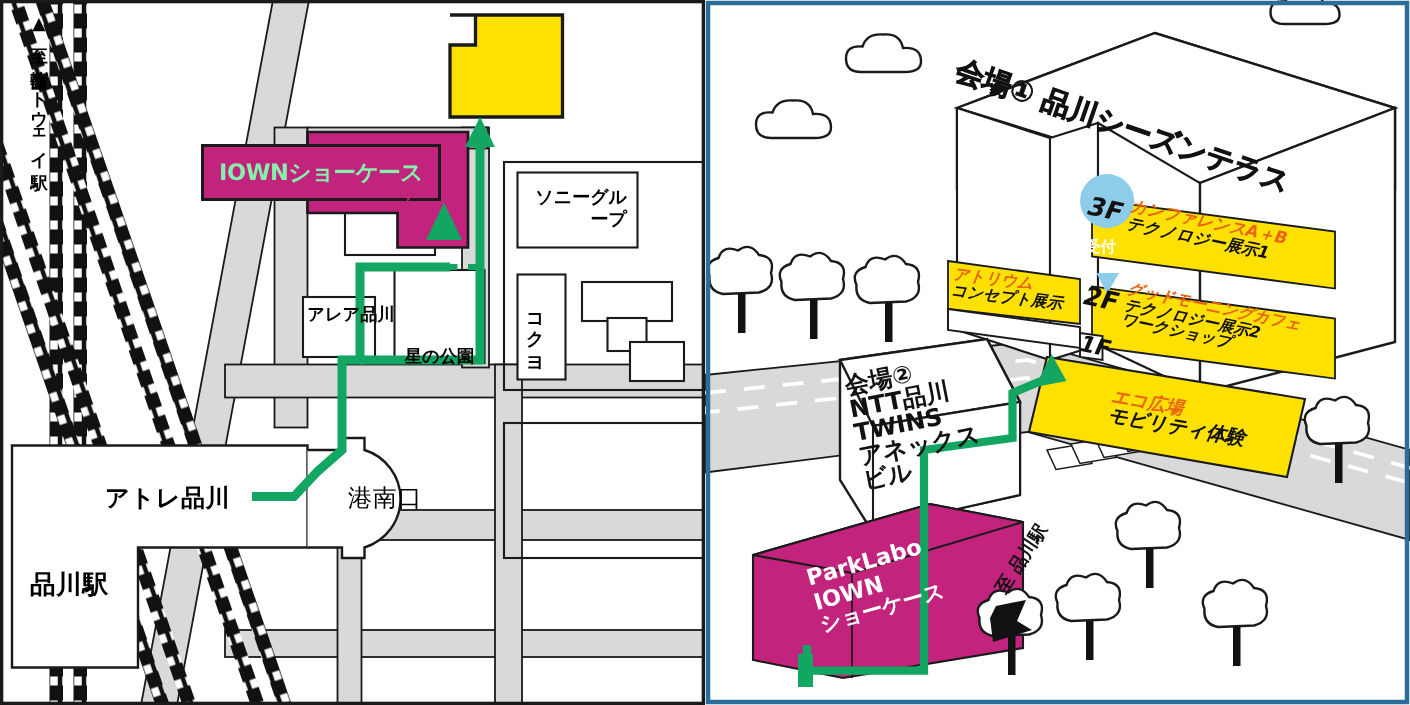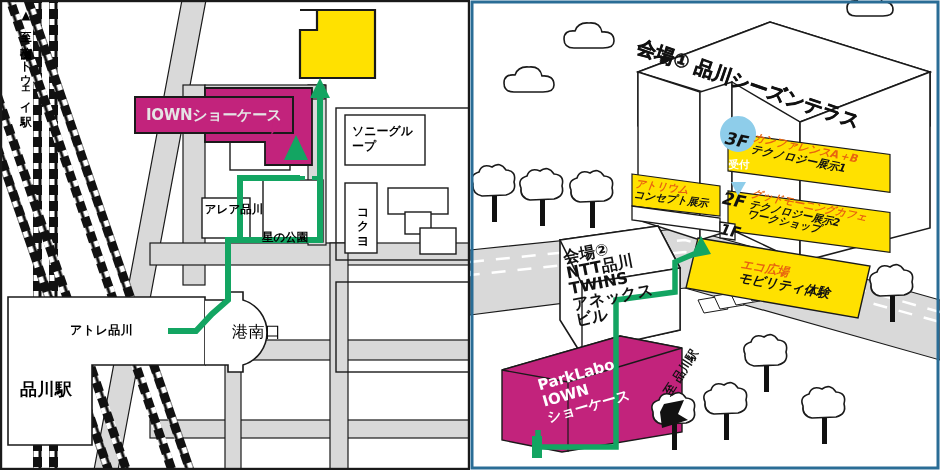--- a/index.html
+++ b/index.html
@@ -87,34 +87,34 @@
       <polygon points="320,78 330,98 310,98" fill="#13a562"></polygon>
       <polygon points="296,135 308,160 284,160" fill="#13a562"></polygon>
 
       <path d="M296,178 L325,178" stroke="#13a562" stroke-width="4" stroke-dasharray="9 7" fill="none"></path>
 
       <rect x="1" y="1" width="468" height="468" fill="none" stroke="#1a1a1a" stroke-width="2.4"></rect>
     </svg>
 
     <div style="position:absolute;left:6px;top:8px;width:26px;writing-mode:vertical-rl;text-orientation:upright;font-size:11.5px;font-weight:700;letter-spacing:0.5px;line-height:1.05;" class="lbl">▲至 高輪ゲートウェイ駅</div>
 
-    <div style="position:absolute;left:134px;top:96px;width:156px;height:34px;background:#c2237c;border:2.5px solid #1a1a1a;color:#e5e5e5;font-size:15px;font-weight:700;display:flex;align-items:center;justify-content:center;letter-spacing:-0.3px;" class="lbl">
+    <div style="position:absolute;left:134px;top:96px;width:156px;height:34px;background:#c2237c;border:2.5px solid #1a1a1a;color:#86efac;font-size:15px;font-weight:700;display:flex;align-items:center;justify-content:center;letter-spacing:-0.3px;" class="lbl">
       <span>IOWNショーケース</span>
     </div>
     <div style="position:absolute;left:272px;top:122px;width:0;height:0;border-left:8px solid #c2237c;border-bottom:14px solid transparent;transform:rotate(8deg);"></div>
 
-    <div style="position:absolute;left:352px;top:124px;width:66px;font-size:12px;font-weight:700;line-height:1.25;text-align:left;" class="lbl">ソニーグループ</div>
-
-    <div style="position:absolute;left:347px;top:205px;width:16px;font-size:12px;font-weight:700;line-height:1.2;text-align:left;padding-left:10px;" class="lbl">コクヨ</div>
+    <div style="position:absolute;left:352px;top:124px;width:66px;font-size:12px;font-weight:700;line-height:1.25;text-align:right;" class="lbl">ソニーグループ</div>
+
+    <div style="position:absolute;left:347px;top:205px;width:16px;font-size:12px;font-weight:700;line-height:1.2;text-align:right;" class="lbl">コクヨ</div>
 
     <div style="position:absolute;left:204px;top:203px;width:60px;font-size:11.5px;font-weight:700;line-height:1.2;text-align:center;" class="lbl">アレア品川</div>
 
-    <div style="position:absolute;left:262px;top:230px;width:62px;font-size:11.5px;font-weight:700;text-align:left;" class="lbl">星の公園</div>
-
-    <div style="position:absolute;left:70px;top:322px;font-size:12px;font-weight:700;letter-spacing:0.5px;" class="lbl">アトレ品川</div>
+    <div style="position:absolute;left:262px;top:230px;width:62px;font-size:11.5px;font-weight:700;text-align:center;" class="lbl">星の公園</div>
+
+    <div style="position:absolute;left:70px;top:322px;font-size:16px;font-weight:700;letter-spacing:0.5px;" class="lbl">アトレ品川</div>
 
     <div style="position:absolute;left:232px;top:322px;font-size:16px;font-weight:400;letter-spacing:0.5px;" class="lbl">港南口</div>
 
     <div style="position:absolute;left:20px;top:378px;font-size:17px;font-weight:700;letter-spacing:0.5px;" class="lbl">品川駅</div>
   </div>
 
   <div class="panel" id="right-panel">
     <svg width="470" height="470" viewBox="0 0 470 470">
       <rect x="0" y="0" width="470" height="470" fill="#ffffff"></rect>
 
@@ -245,21 +245,21 @@
       </span>
     </div>
 
     <div style="position:absolute;left:250px;top:222px;transform:rotate(12deg);font-size:15px;font-weight:700;font-style:italic;color:#111;" class="lbl">1F</div>
 
     <div style="position:absolute;left:166px;top:178px;transform:rotate(7deg);transform-origin:left top;line-height:1.05;white-space:nowrap;">
       <span style="display:block;font-size:10.5px;font-weight:700;font-style:italic;color:#e8640f;" class="lbl">アトリウム</span>
       <span style="display:block;font-size:10.5px;font-weight:700;font-style:italic;color:#111;" class="lbl">コンセプト展示</span>
     </div>
 
-    <div style="position:absolute;left:253px;top:158px;width:32px;text-align:center;font-size:10.5px;font-weight:700;color:#fff;" class="lbl">受付</div>
+    <div style="position:absolute;left:253px;top:158px;width:32px;font-size:10.5px;font-weight:700;color:#fff;" class="lbl">受付</div>
 
     <div style="position:absolute;left:272px;top:258px;transform:rotate(10deg);transform-origin:left top;line-height:1.08;white-space:nowrap;">
       <span style="display:block;font-size:12px;font-weight:700;font-style:italic;color:#e8640f;" class="lbl">エコ広場</span>
       <span style="display:block;font-size:13px;font-weight:700;font-style:italic;color:#111;" class="lbl">モビリティ体験</span>
     </div>
 
     <div style="position:absolute;left:92px;top:250px;transform:rotate(-11deg);transform-origin:left top;line-height:1.0;white-space:nowrap;">
       <span style="display:block;font-size:16px;font-weight:700;color:#111;" class="lbl">会場②</span>
       <span style="display:block;font-size:16px;font-weight:700;color:#111;" class="lbl">NTT品川</span>
       <span style="display:block;font-size:16px;font-weight:700;color:#111;" class="lbl">TWINS</span>

